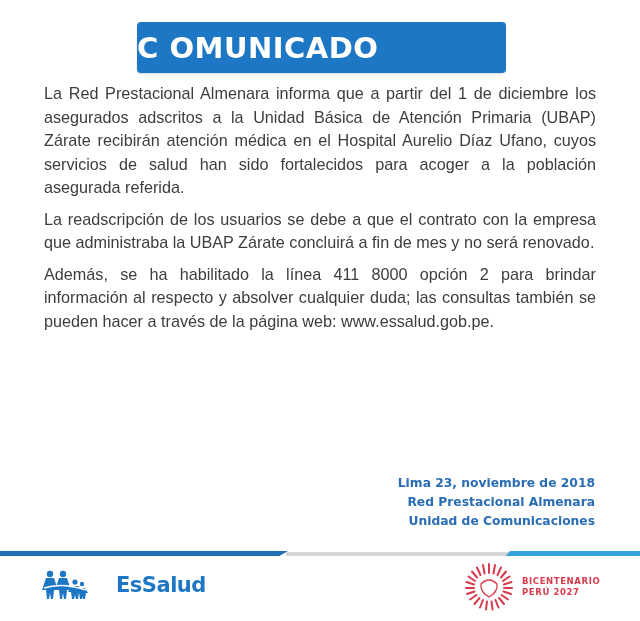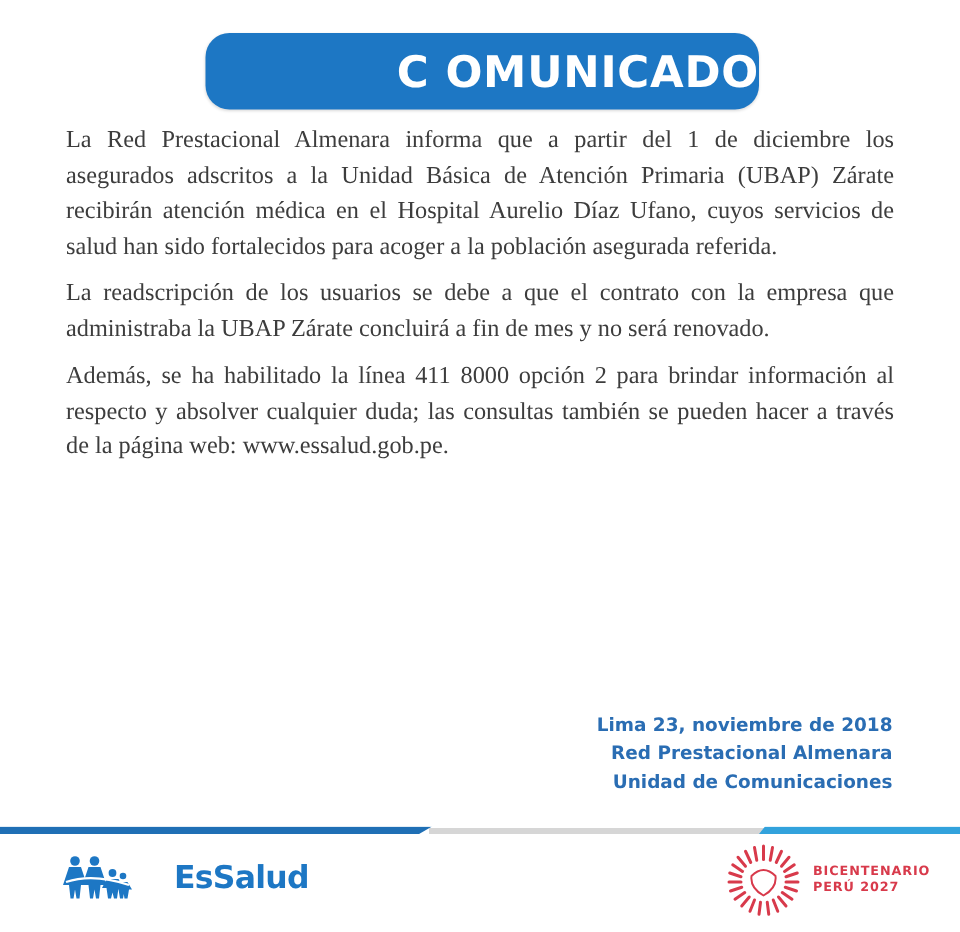--- a/index.html
+++ b/index.html
@@ -2,46 +2,46 @@
 <html><head>
 <meta charset="utf-8">
 <style>
   html, body { margin: 0; padding: 0; }
   body {
     width: 640px; height: 621px; background: #ffffff; position: relative; overflow: hidden;
     font-family: "Liberation Sans", sans-serif;
   }
   .header-pill {
     position: absolute; left: 137px; top: 22px; width: 369px; height: 51px;
-    background: #1d77c4; border-radius: 16px;
-    display: flex; align-items: center; justify-content: flex-end;
+    background: #1d77c4; border-radius: 4px;
+    display: flex; align-items: center; justify-content: flex-start;
     box-shadow: 0 1px 2px rgba(0,0,0,0.15);
   }
   .header-title {
     color: #ffffff; font-family: "DejaVu Sans", sans-serif; font-weight: bold;
     font-size: 29px; letter-spacing: 0.5px; white-space: pre;
   }
   .body-text {
     position: absolute; left: 44px; top: 82px; width: 552px;
-    color: #3d3d3d; font-family: Liberation Serif, serif; font-size: 16.2px; line-height: 23.5px;
+    color: #3d3d3d; font-family: Liberation Sans, sans-serif; font-size: 16.2px; line-height: 23.5px;
   }
   .para { margin: 0 0 8px 0; text-align: justify; }
   .signature {
     position: absolute; right: 45px; top: 474px; text-align: right;
     color: #2a6db3; font-family: "DejaVu Sans", sans-serif; font-weight: bold; font-size: 12.3px; line-height: 19px;
   }
   .divider { position: absolute; left: 0; top: 551px; width: 640px; height: 5px; }
   .divider .seg { position: absolute; top: 0; height: 5px; }
   .seg-left { left: 0; width: 288px; background: #1f6fb5; clip-path: polygon(0 0,100% 0,97% 100%,0 100%); }
   .seg-mid { left: 286px; width: 224px; background: #d6d6d6; height: 4px !important; top: 1px !important; }
   .seg-right { left: 506px; width: 134px; background: #32a2dc; clip-path: polygon(3% 0,100% 0,100% 100%,0 100%); }
   .essalud-logo { position: absolute; left: 42px; top: 570px; display: flex; align-items: center; gap: 27px; }
   .essalud-figures { width: 46px; height: 30px; }
   .essalud-text { color: #1d77c4; font-family: "DejaVu Sans", sans-serif; font-size: 21px; font-weight: bold; margin-left: 1px; letter-spacing: -0.5px; }
-  .bicentenario-logo { position: absolute; left: 484px; top: 562px; display: flex; align-items: center; }
+  .bicentenario-logo { position: absolute; left: 464px; top: 562px; display: flex; align-items: center; }
   .bicentenario-emblem { width: 50px; height: 50px; }
   .bicentenario-text {
     margin-left: 8px; color: #d83a4b; font-family: "DejaVu Sans", sans-serif; font-weight: bold;
     font-size: 8.5px; line-height: 11px; letter-spacing: 0.6px;
   }
 </style>
 </head>
 <body>
 
 <div class="header-pill">

